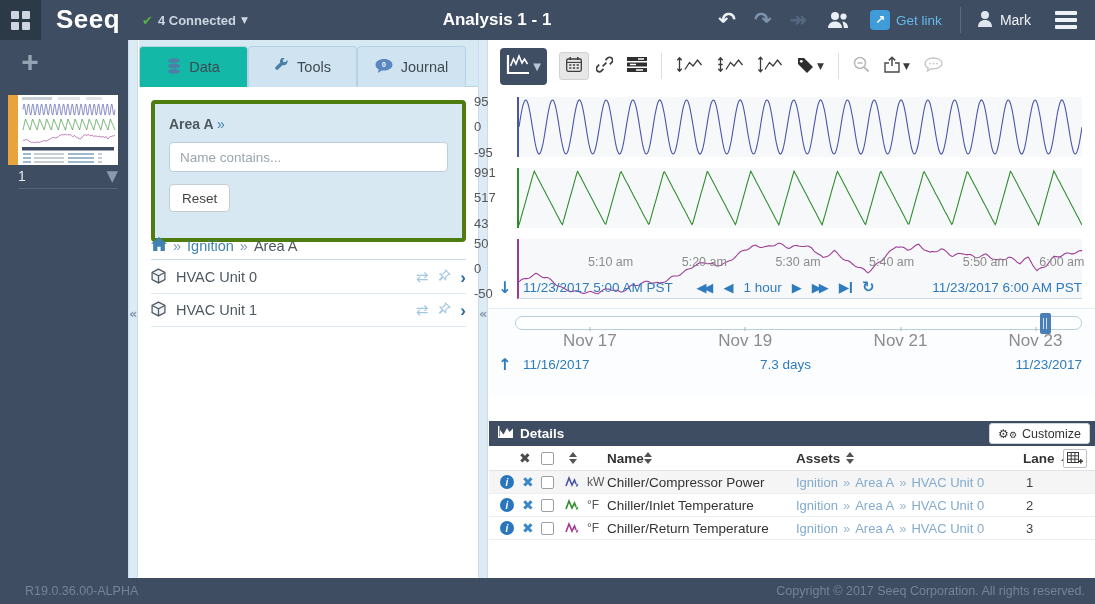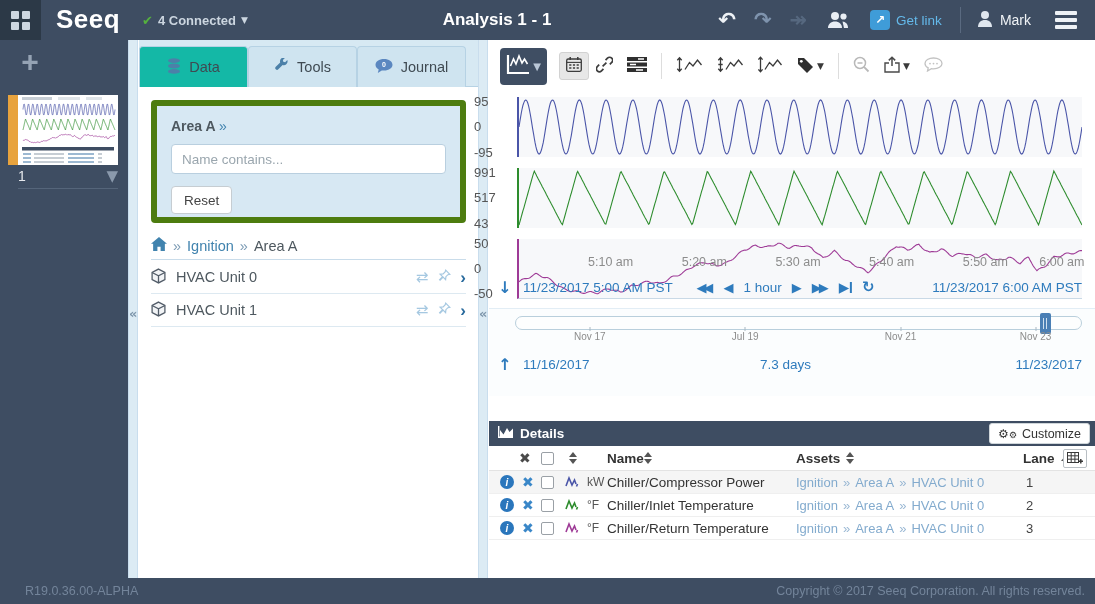--- a/index.html
+++ b/index.html
@@ -49,21 +49,21 @@
   .strip { position:absolute; top:40px; bottom:26px; width:10px; background:#dcebf4; border-left:1px solid #c9dded; border-right:1px solid #c9dded; cursor:pointer; }
   .strip-l { left:128px; }
   .strip-r { left:478px; }
   .strip .chev { position:absolute; top:266px; left:0; width:100%; text-align:center; color:#7d95aa; font-size:13px; font-weight:bold; }
 
   
   .data-panel { position:absolute; left:139px; top:40px; bottom:26px; width:339px; background:#fff; }
   .tabstrip { position:absolute; left:0; top:0; right:0; height:47px; background:#d7e9f3; border-bottom:1px solid #b6d2e4; display:flex; align-items:flex-end; padding:6px 0 0 0; }
   .tab { width:109px; height:41px; display:flex; align-items:center; justify-content:center; gap:8px; font-size:14.5px; color:#3f4a52; background:#cfe4f0; border:1px solid #b6d2e4; border-bottom:none; border-radius:4px 4px 0 0; cursor:pointer; position:relative; top:1px; }
   .tab.active { background:#14b8a6; font-weight:normal; }
-  .filter-card { position:absolute; left:12px; top:60px; right:12px; height:123px; background:#d7e8f3; border:6px solid #4d7c0f; border-radius:4px; padding:12px 14px; }
+  .filter-card { position:absolute; left:12px; top:60px; right:12px; height:142px; background:#d7e8f3; border:4px solid #4d7c0f; border-radius:4px; padding:12px 14px; }
   .scope-row { font-size:14px; font-weight:bold; color:#4e585f; }
   .scope-caret { color:#4183ae; font-weight:normal; }
   .search-input { margin-top:10px; width:100%; height:30px; border:1px solid #b9cfdf; border-radius:4px; background:#fff; padding:0 10px; font-size:13.5px; color:#444; font-family:"Liberation Sans",sans-serif; }
   .search-input::placeholder { color:#9aa6ae; }
   .reset-btn { margin-top:12px; height:28px; padding:0 12px; background:#fff; border:1px solid #c6cdd2; border-radius:4px; font-size:13.5px; color:#444; cursor:pointer; font-family:"Liberation Sans",sans-serif; }
   .breadcrumb { position:absolute; left:12px; right:12px; top:192px; height:28px; display:flex; align-items:center; gap:6px; font-size:14.5px; border-bottom:1px solid #c9dcea; }
   .bc-link { color:#4183ae; cursor:pointer; }
   .bc-sep { color:#7d9cb5; }
   .bc-current { color:#4e585f; }
   .asset-list { position:absolute; left:12px; right:12px; top:221px; }
@@ -105,21 +105,21 @@
   .step-end { display:flex; align-items:center; gap:1px; cursor:pointer; }
   .step-end i { display:block; width:2px; height:11px; background:#2e7bbd; }
   .refresh { font-size:15px; font-weight:bold; cursor:pointer; }
 
   
   .timeline { position:absolute; left:0; top:268px; right:0; height:88px; background:#fbfdfe; border-top:1px solid #e2edf5; }
   .tl-bar { position:absolute; left:26px; right:13px; top:7px; height:14px; background:#fdfefe; border:1px solid #b9cfdc; border-radius:7px; cursor:pointer; }
   .tl-handle { position:absolute; top:-4px; width:11px; height:21px; background:#4a7fb5; border-radius:2px; display:flex; align-items:center; justify-content:center; gap:2px; cursor:ew-resize; }
   .tl-handle i { display:block; width:1px; height:11px; background:#cfe0ef; }
   .tl-ticks { position:absolute; left:26px; right:13px; top:22px; height:18px; }
-  .tl-tick { position:absolute; transform:translateX(-50%); font-size:10px; color:#8c8c8c; white-space:nowrap;text-align:right; }
+  .tl-tick { position:absolute; transform:translateX(-50%); font-size:17px; color:#8c8c8c; white-space:nowrap;text-align:right; }
   .tl-notch { position:absolute; transform:translateX(-50%); top:-4px; width:1px; height:4px; background:#aab8c2; }
   .tl-bottom { position:absolute; left:0; right:13px; top:46px; height:20px; color:#2e7bbd; font-size:13.5px; }
   .tl-up { position:absolute; left:9px; top:0; font-size:16px; font-weight:bold; cursor:pointer; }
   .tl-start { position:absolute; left:34px; top:2px; cursor:pointer; }
   .tl-dur { position:absolute; left:50%; transform:translateX(-50%); top:2px; cursor:pointer; }
   .tl-end { position:absolute; right:0; top:2px; cursor:pointer; }
 
   
   .details-header { position:absolute; left:0; top:381px; right:0; height:25px; background:#3e4d62; display:flex; align-items:center; padding-left:9px; gap:7px; }
   .details-title { color:#fff; font-size:13.5px; font-weight:bold; }
@@ -479,21 +479,21 @@
       <div class="tl-bar">
         <div class="tl-handle" id="tl-handle" style="left: calc(93.8% - 6px);">
             <i></i>
             <i></i>
           </div>
       </div>
       <div class="tl-ticks" id="tl-ticks">
           <span class="tl-notch" style="left: 13.2%;"></span>
           <span class="tl-tick" style="left: 13.2%;">Nov 17</span>
           <span class="tl-notch" style="left: 40.6%;"></span>
-          <span class="tl-tick" style="left: 40.6%;">Jul 19</span>
+          <span class="tl-tick" style="left: 40.6%;">Nov 19</span>
           <span class="tl-notch" style="left: 68%;"></span>
           <span class="tl-tick" style="left: 68%;">Nov 21</span>
           <span class="tl-notch" style="left: 91.8%;"></span>
           <span class="tl-tick" style="left: 91.8%;">Nov 23</span>
         </div>
       <div class="tl-bottom">
         <span class="tl-up glyph">↑</span>
         <span class="tl-start">11/16/2017</span>
         <span class="tl-dur">7.3 days</span>
         <span class="tl-end">11/23/2017</span>

